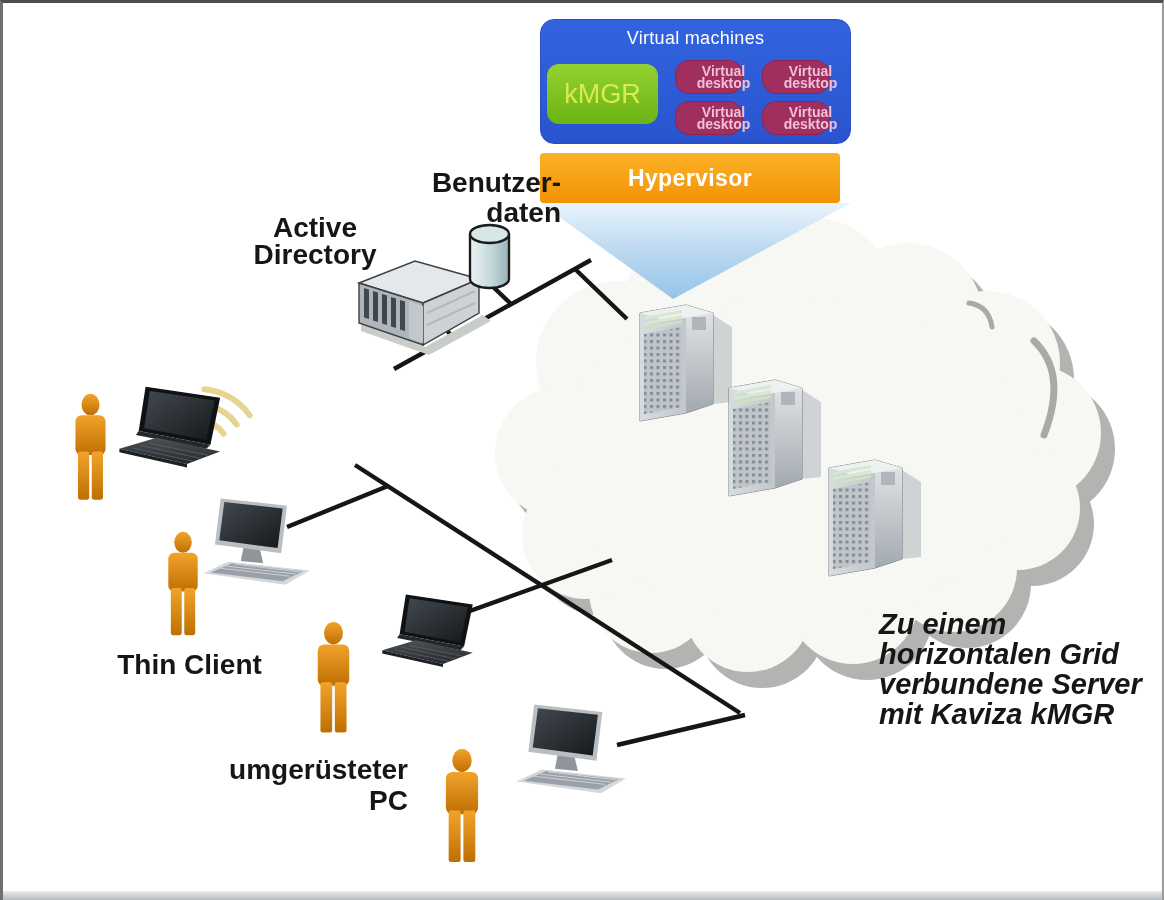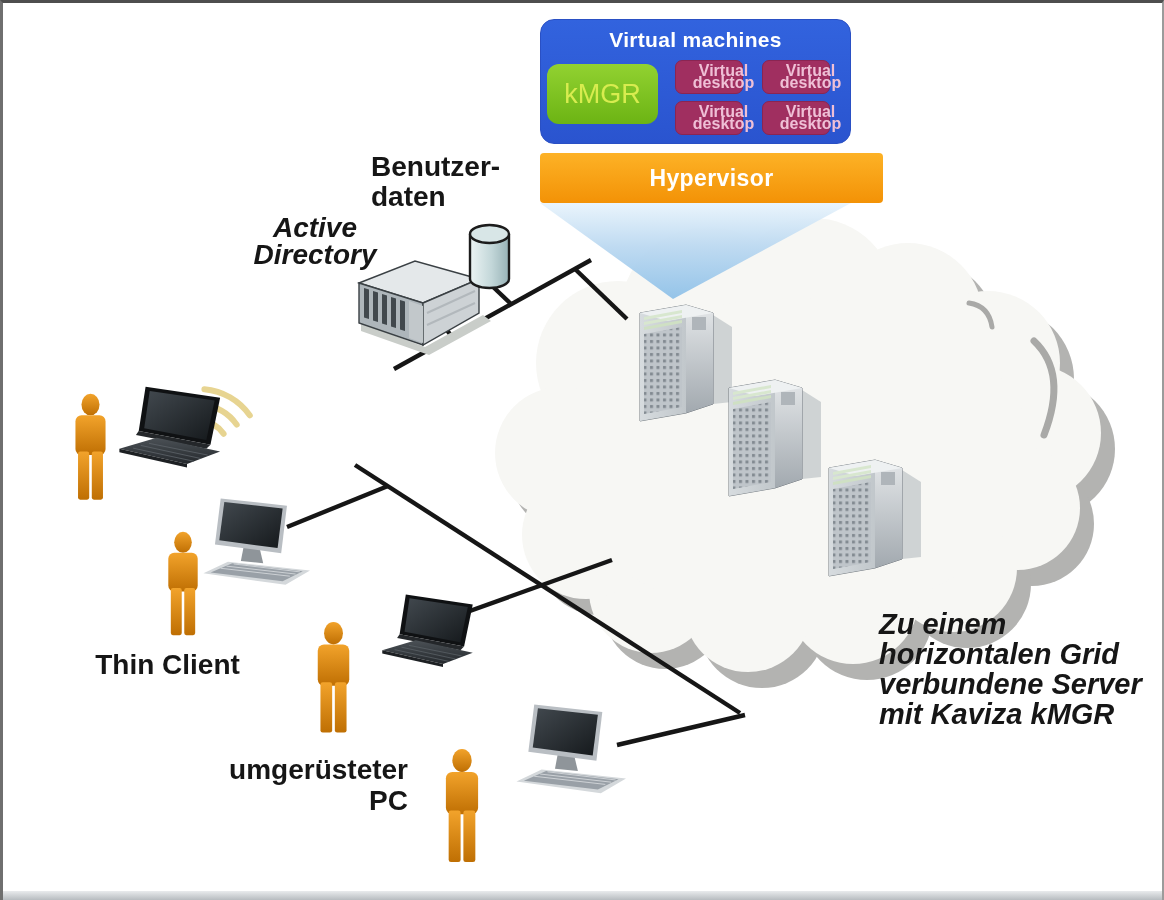--- a/index.html
+++ b/index.html
@@ -10,41 +10,41 @@
     font-family:"Liberation Sans", sans-serif;
   }
   .gfx{position:absolute;left:0;top:0;width:1164px;height:900px;}
   .bottom-strip{position:absolute;left:0;right:0;bottom:0;height:9px;
     background:linear-gradient(180deg,#e9ebed,#b7bcc0);}
   
   .vm-box{position:absolute;left:537px;top:16px;width:311px;height:125px;
     background:linear-gradient(180deg,#3263de,#2a54cf);border:1px solid #2a50c4;
     border-radius:14px;box-sizing:border-box;}
   .vm-title{position:absolute;left:0;top:8px;width:100%;text-align:center;
-    color:#ffffff;font-size:21px;font-weight:700;letter-spacing:.3px;}
+    color:#ffffff;font-size:18px;font-weight:400;letter-spacing:.3px;}
   .kmgr{position:absolute;left:6px;top:44px;width:111px;height:60px;border-radius:12px;
     background:linear-gradient(180deg,#92d231,#6cb414);
     display:flex;align-items:center;justify-content:center;
     color:#d8ec4f;font-size:27px;font-weight:400;}
-  .vd{position:absolute;width:68px;height:34px;border-radius:7px;background:#a02f60;
+  .vd{position:absolute;width:68px;height:34px;border-radius:14px;background:#a02f60;
     border:1px solid #8a2552;box-sizing:border-box;
     display:flex;align-items:center;justify-content:center;text-align:center;
-    color:#efc0d6;font-size:16px;line-height:12px;font-weight:700;padding-left:29px;}
+    color:#efc0d6;font-size:14px;line-height:12px;font-weight:700;padding-left:29px;}
   .vd1{left:134px;top:40px;} .vd2{left:221px;top:40px;}
   .vd3{left:134px;top:81px;} .vd4{left:221px;top:81px;}
   
-  .hypervisor{position:absolute;left:537px;top:150px;width:343px;height:50px;border-radius:4px;
+  .hypervisor{position:absolute;left:537px;top:150px;width:300px;height:50px;border-radius:4px;
     background:linear-gradient(180deg,#fdb226,#f39206);
     display:flex;align-items:center;justify-content:center;
     color:#ffffff;font-size:23px;font-weight:700;letter-spacing:.4px;}
   
   .ml{position:absolute;color:#161616;font-weight:700;white-space:pre-line;}
-  .lbl-benutzer{left:368px;top:149px;width:190px;text-align:left;font-size:28px;line-height:30px;}
-  .lbl-ad{left:232px;top:211px;width:160px;text-align:center;font-size:28px;line-height:27px;font-style:italic;}
-  .lbl-thin{left:87px;top:646px;width:155px;text-align:center;font-size:28px;}
+  .lbl-benutzer{left:368px;top:165px;width:190px;text-align:right;font-size:28px;line-height:30px;}
+  .lbl-ad{left:232px;top:211px;width:160px;text-align:center;font-size:28px;line-height:27px;}
+  .lbl-thin{left:109px;top:646px;width:155px;text-align:center;font-size:28px;}
   .lbl-pc{left:220px;top:751px;width:185px;text-align:right;font-size:28px;line-height:31px;}
   .lbl-grid{left:876px;top:606px;width:275px;text-align:left;font-size:29px;line-height:30px;font-style:italic;}
 </style>
 </head>
 <body>
 
 <div class="canvas">
 
   <svg class="gfx" viewBox="0 0 1164 900">
     <defs>

